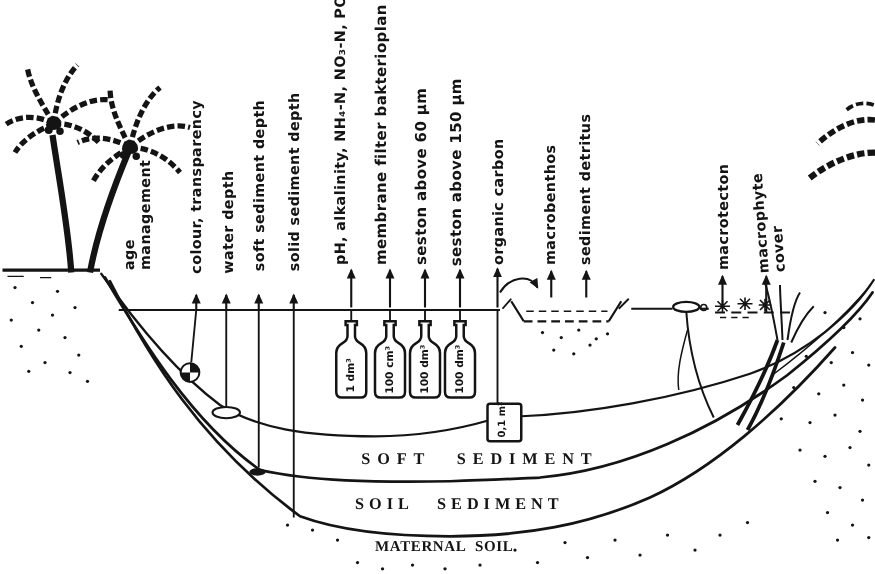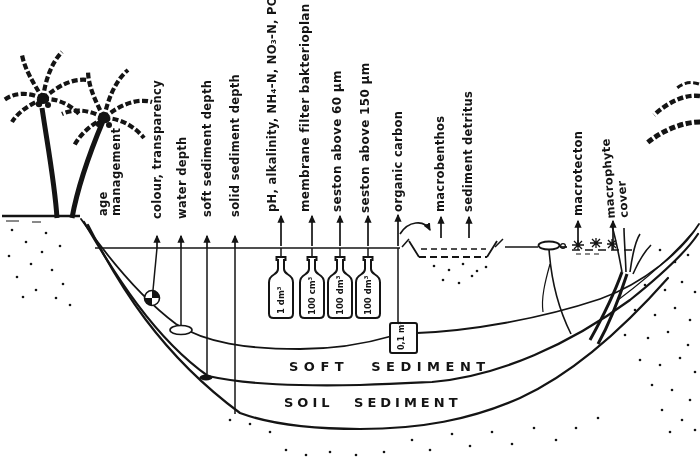--- a/index.html
+++ b/index.html
@@ -1,21 +1,21 @@
 <!DOCTYPE html>
 <html><head>
 <meta charset="utf-8">
 <style>
   html,body{margin:0;padding:0;background:#fff;}
   #fig{position:relative;width:700px;height:459px;background:#fff;overflow:hidden;
        font-family:"DejaVu Sans",sans-serif;color:#141414;}
   .vlabel{position:absolute;white-space:pre-line;transform:rotate(-90deg);transform-origin:0 0;
           font-weight:bold;font-size:11.5px;line-height:13px;letter-spacing:.3px;color:#141414;}
   .vlabel.tilt{transform:rotate(-94deg);}
-  .hlabel{position:absolute;font-weight:bold;font-size:13px;letter-spacing:5.5px;word-spacing:12px;color:#141414;}
+  .hlabel{position:absolute;font-weight:bold;font-size:13px;letter-spacing:5.5px;word-spacing:12px;color:#141414;font-family:Liberation Serif, serif;}
   .blabel{position:absolute;transform:rotate(-90deg);transform-origin:0 0;
           font-weight:bold;font-size:8.5px;white-space:nowrap;color:#141414;}
   .qlabel{position:absolute;transform:rotate(-90deg);transform-origin:0 0;
           font-weight:bold;font-size:8px;white-space:nowrap;color:#141414;}
   svg{position:absolute;left:0;top:0;}
   svg path, svg line, svg ellipse, svg circle, svg rect{vector-effect:none;}
 </style>
 </head>
 <body>
 
@@ -272,14 +272,15 @@
 
   <div class="blabel" style="left:276px;top:314px">1 dm³</div>
   <div class="blabel" style="left:307px;top:315px">100 cm³</div>
   <div class="blabel" style="left:335px;top:315px">100 dm³</div>
   <div class="blabel" style="left:363px;top:315px">100 dm³</div>
 
   <div class="qlabel" style="left:397px;top:350px">0,1 m²</div>
 
   <div class="hlabel" style="left:289px;top:359px">SOFT SEDIMENT</div>
   <div class="hlabel" style="left:284px;top:395px;letter-spacing:4px">SOIL SEDIMENT</div>
+  <div class="hlabel" style="left:300px;top:430px;font-size:12px;letter-spacing:.5px;word-spacing:4px">MATERNAL SOIL</div>
 
 </div>
 
 </body></html>

